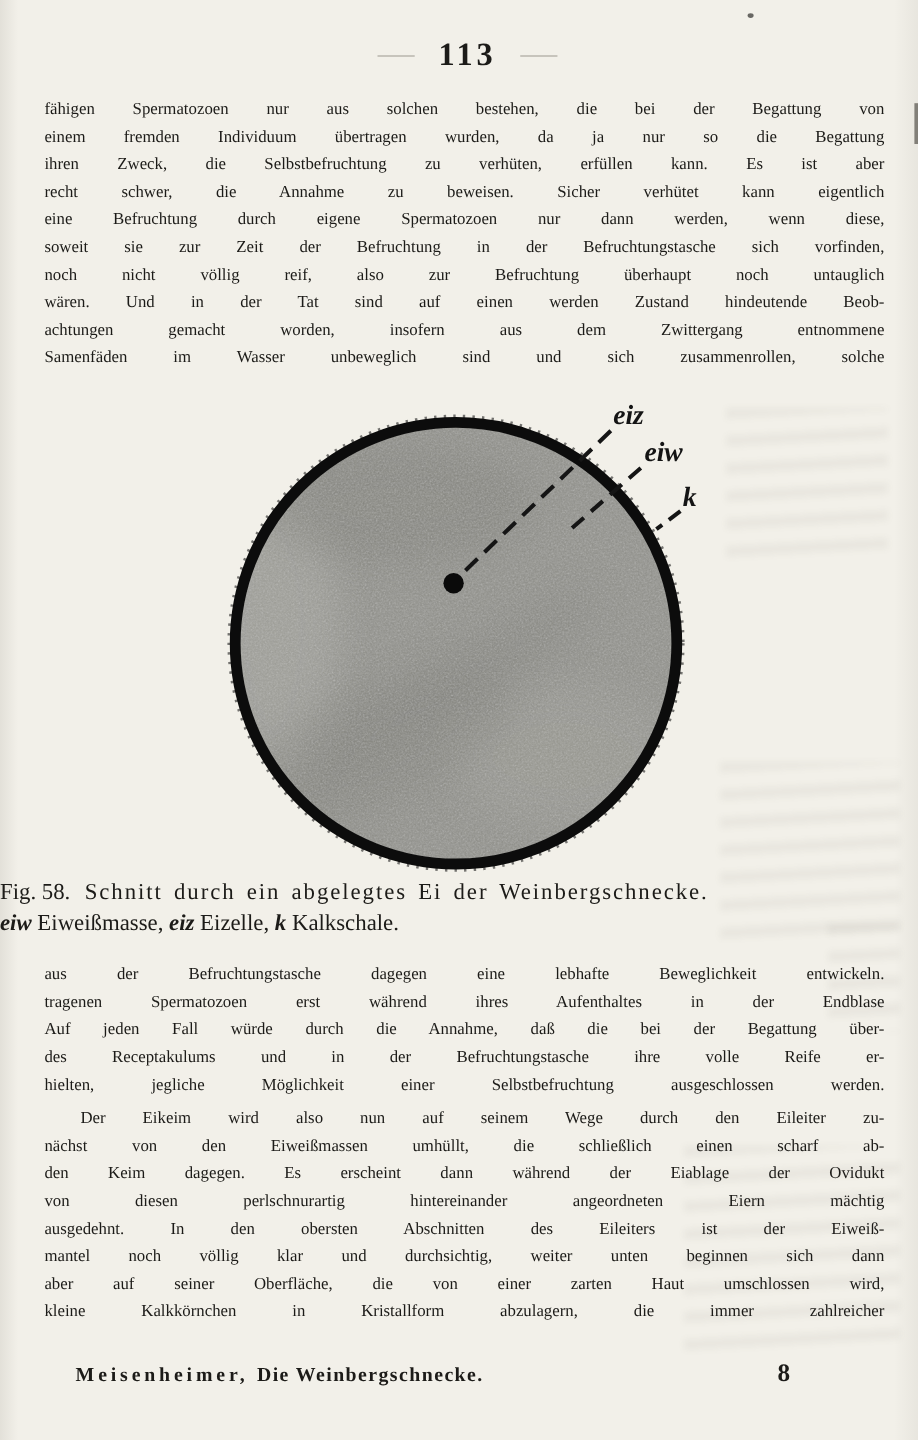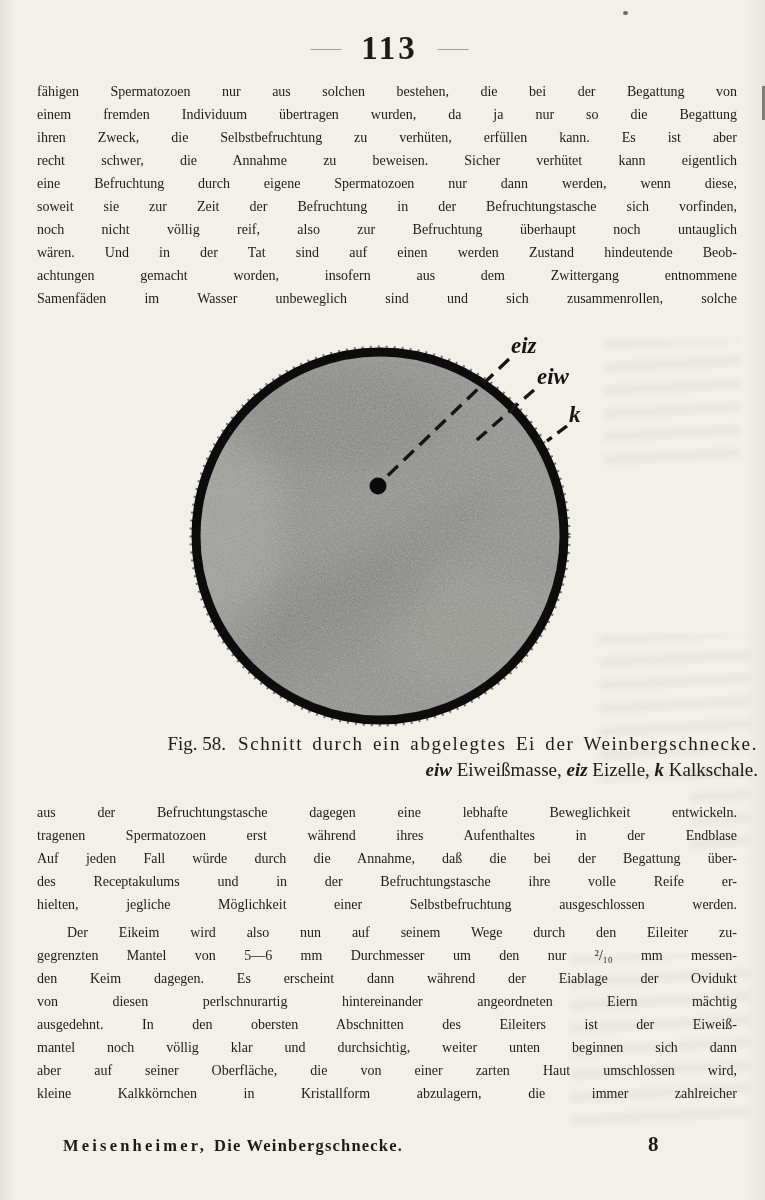--- a/index.html
+++ b/index.html
@@ -7,35 +7,35 @@
     position:relative;width:765px;height:1200px;overflow:hidden;
     background:
       linear-gradient(90deg,rgba(70,64,52,.09),rgba(70,64,52,0) 15px),
       linear-gradient(270deg,rgba(70,64,52,.06),rgba(70,64,52,0) 20px),
       #f2f0e9;
     font-family:"Liberation Serif","DejaVu Serif",serif;
     color:#1c1b18;
   }
   
   .header{position:absolute;top:30px;left:0;width:765px;display:flex;justify-content:center;align-items:center;gap:26px;padding-left:14px;box-sizing:border-box;}
-  .pgnum{font-size:33px;letter-spacing:3px;font-weight:600;}
+  .pgnum{font-size:27px;letter-spacing:3px;font-weight:600;}
   .pgdash{color:#8b887f;font-size:18px;transform:scaleX(1.7);opacity:.8;}
   
   .bodytext{position:absolute;left:37px;width:700px;font-size:14px;line-height:23px;z-index:3;}
   .tline{text-align:justify;text-align-last:justify;}
   .tline.indent{padding-left:30px;box-sizing:border-box;}
   #para1{top:80px;}
   #para2{top:801px;}
   #para3{top:921px;}
   
   .figurewrap{position:absolute;top:330px;left:0;width:765px;height:410px;margin:0;z-index:2;}
   .figurewrap svg{display:block;}
   .figlabel{font-family:"Liberation Serif","DejaVu Serif",serif;font-style:italic;font-weight:bold;font-size:23px;fill:#141414;}
   
-  .caption{position:absolute;top:731px;left:0;width:742px;text-align:right;font-size:19px;line-height:25.5px;z-index:3;padding-left:16px;}
+  .caption{position:absolute;top:731px;left:0;width:742px;text-align:left;font-size:19px;line-height:25.5px;z-index:3;}
   .capfig{margin-right:12px;}
   .sperr{letter-spacing:1.6px;word-spacing:3px;}
   .cterm{font-style:italic;font-weight:bold;}
   
   .footer{position:absolute;top:1136px;left:63px;width:660px;font-size:16.5px;font-weight:bold;z-index:3;}
   .sig-author{letter-spacing:3.2px;}
   .sig-title{letter-spacing:1.2px;margin-left:7px;}
   .sheetnum{position:absolute;left:585px;top:-4px;font-size:21px;letter-spacing:0;}
   
   .ghost{position:absolute;filter:blur(2.5px);opacity:.5;pointer-events:none;z-index:1;
@@ -132,21 +132,21 @@
 
   <div class="bodytext" id="para2">
       <div class="tline">aus der Befruchtungstasche dagegen eine lebhafte Beweglichkeit entwickeln.</div>
       <div class="tline">tragenen Spermatozoen erst während ihres Aufenthaltes in der Endblase</div>
       <div class="tline">Auf jeden Fall würde durch die Annahme, daß die bei der Begattung über-</div>
       <div class="tline">des Receptakulums und in der Befruchtungstasche ihre volle Reife er-</div>
       <div class="tline">hielten, jegliche Möglichkeit einer Selbstbefruchtung ausgeschlossen werden.</div>
     </div>
   <div class="bodytext" id="para3">
       <div class="tline indent">Der Eikeim wird also nun auf seinem Wege durch den Eileiter zu-</div>
-      <div class="tline">gegrenzten Mantel von 5—6 mm Durchmesser um den nur ²/₁₀ mm messen-</div>
+      <div class="tline">nächst von den Eiweißmassen umhüllt, die schließlich einen scharf ab-</div>
       <div class="tline">den Keim dagegen.  Es erscheint dann während der Eiablage der Ovidukt</div>
       <div class="tline">von diesen perlschnurartig hintereinander angeordneten Eiern mächtig</div>
       <div class="tline">ausgedehnt.  In den obersten Abschnitten des Eileiters ist der Eiweiß-</div>
       <div class="tline">mantel noch völlig klar und durchsichtig, weiter unten beginnen sich dann</div>
       <div class="tline">aber auf seiner Oberfläche, die von einer zarten Haut umschlossen wird,</div>
       <div class="tline">kleine Kalkkörnchen in Kristallform abzulagern, die immer zahlreicher</div>
     </div>
 
   <div class="footer">
     <span class="sig-author">Meisenheimer,</span><span class="sig-title">Die Weinbergschnecke.</span>

